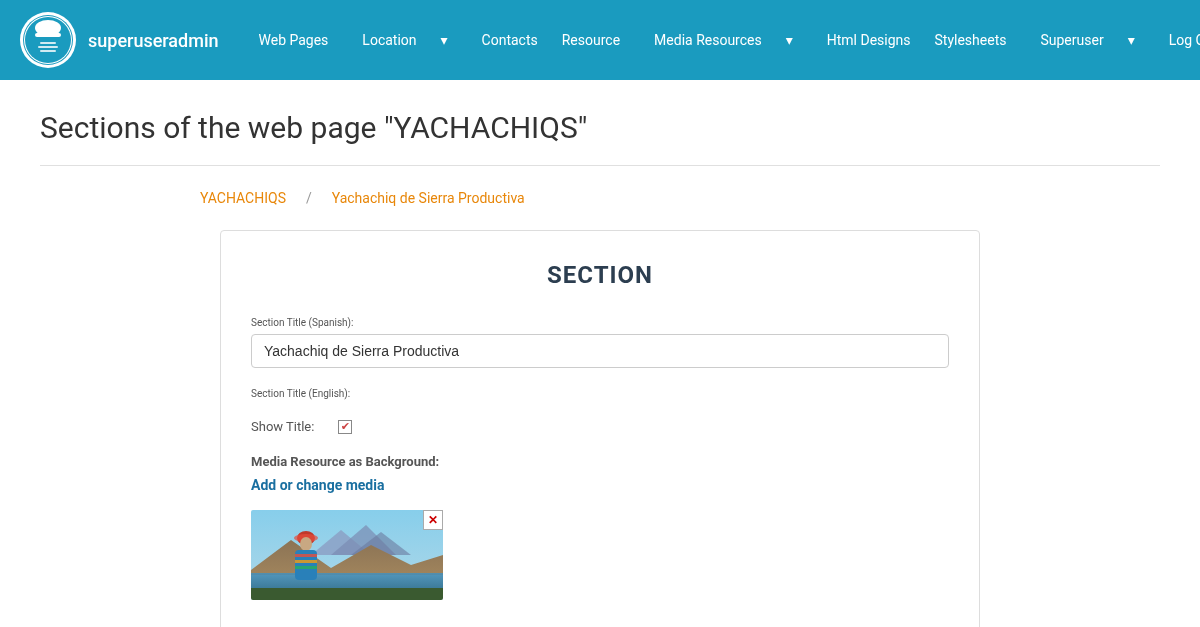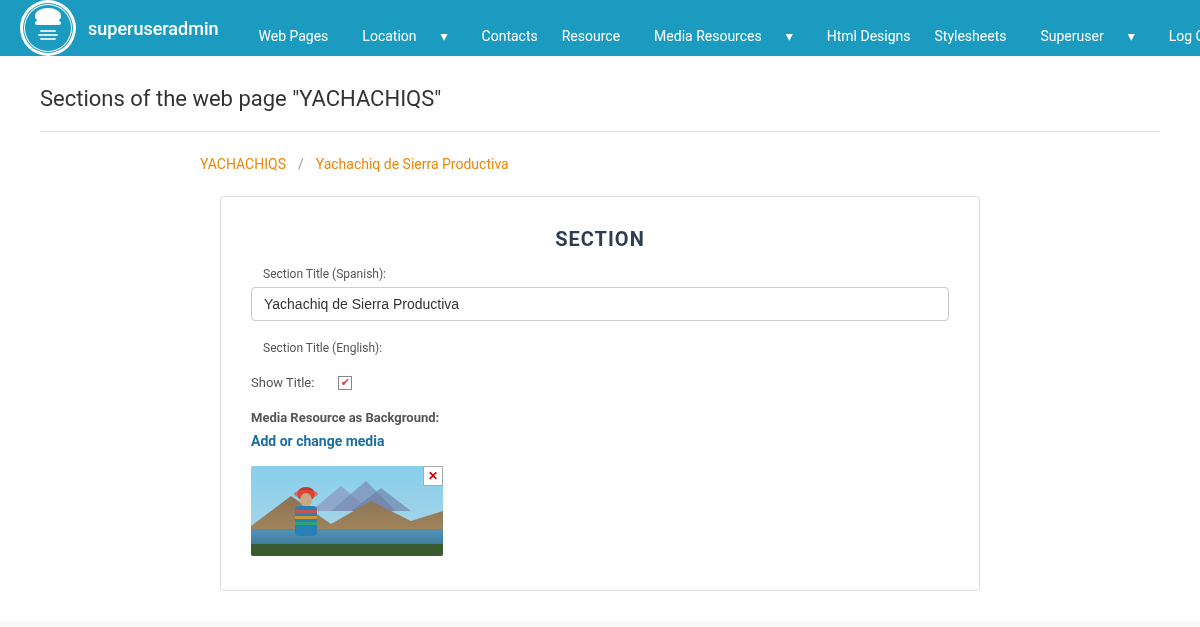--- a/index.html
+++ b/index.html
@@ -2,23 +2,23 @@
 <html><head>
   <meta charset="utf-8">
   <style>
     * { box-sizing: border-box; margin: 0; padding: 0; }
     body { font-family: -apple-system, BlinkMacSystemFont, "Segoe UI", Roboto, sans-serif; background: #f8f8f8; color: #333; }
 
     
     .navbar {
       background-color: #1a9bbf;
       display: flex;
-      align-items: flex-end;
+      align-items: center;
       padding: 0 20px;
-      height: 56px;
+      height: 80px;
     }
     .navbar-brand {
       display: flex;
       align-items: center;
       gap: 12px;
       margin-right: 30px;
     }
     .logo-circle {
       width: 56px;
       height: 56px;
@@ -60,35 +60,35 @@
     
     .page-content {
       background: #fff;
       min-height: calc(100vh - 80px);
       padding: 30px 40px;
     }
     .page-header {
       margin-bottom: 20px;
     }
     .page-title {
-      font-size: 22px;
+      font-size: 30px;
       font-weight: 400;
       color: #333;
     }
     .divider {
       border: none;
       border-top: 1px solid #e0e0e0;
       margin: 16px 0 24px 0;
     }
 
     
     .breadcrumb {
       display: flex;
       align-items: flex-end;
-      gap: 12px;
+      gap: 20px;
       margin-bottom: 24px;
       padding-left: 160px;
     }
     .breadcrumb-item {
       font-size: 14px;
     }
     .breadcrumb-item a {
       color: #e8870a;
       text-decoration: none;
     }
@@ -101,35 +101,34 @@
     .form-card {
       background: #fff;
       border: 1px solid #ddd;
       border-radius: 4px;
       padding: 30px;
       max-width: 760px;
       margin: 0 auto;
     }
     .form-section-title {
       text-align: center;
-      font-size: 20px;
+      font-size: 24px;
       font-weight: bold;
       color: #2c3e50;
-      margin-bottom: 16px;
+      margin-bottom: 28px;
       letter-spacing: 1px;
     }
     .form-group {
       margin-bottom: 20px;
     }
     .form-label {
       display: block;
-      font-size: 12px;
+      font-size: 10px;
       color: #555;
       margin-bottom: 6px;
-      margin-left: 12px;
     }
     .form-input {
       width: 100%;
       padding: 8px 12px;
       font-size: 14px;
       border: 1px solid #ccc;
       border-radius: 4px;
       color: #333;
       background: #fff;
     }

